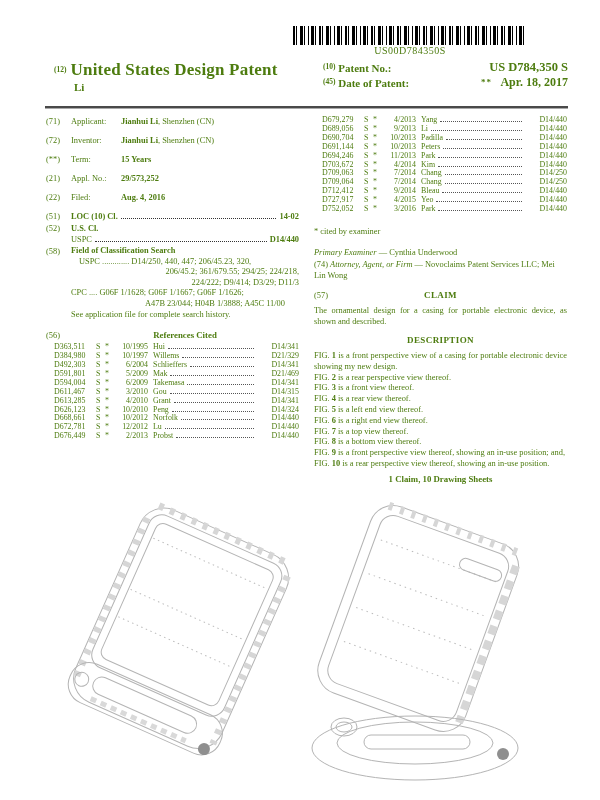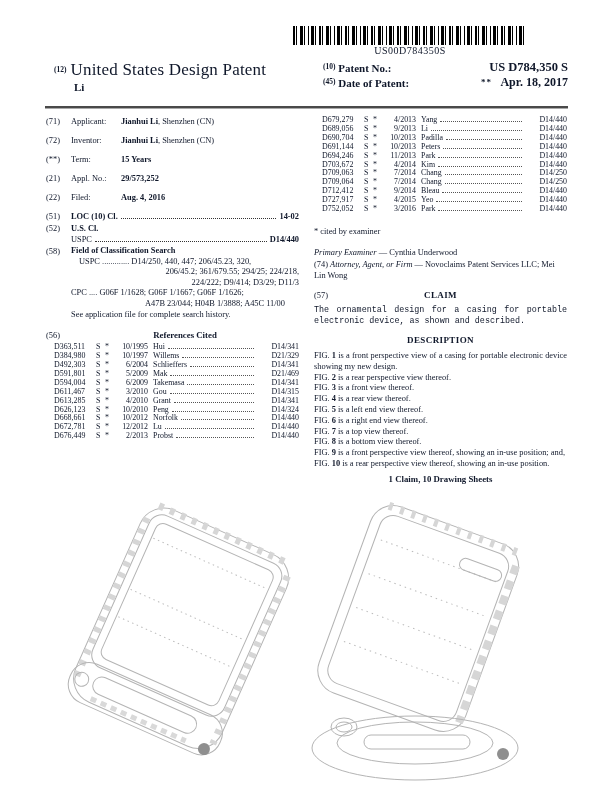--- a/index.html
+++ b/index.html
@@ -1,31 +1,31 @@
 <!DOCTYPE html>
 <html><head>
 <meta charset="utf-8">
 <style>
   html,body{margin:0;padding:0;background:#fff;}
   .page{position:relative;width:600px;height:800px;background:#ffffff;overflow:hidden;
-        font-family:"Liberation Serif", serif;color:#0f172a;}
+        font-family:"Liberation Serif", serif;color:#4d7c0f;}
   
   .barcode{position:absolute;left:293px;top:26px;width:234px;height:19px;
     background:repeating-linear-gradient(90deg,
       #000 0 2px,#fff 2px 3px,#000 3px 4px,#fff 4px 7px,
       #000 7px 10px,#fff 10px 11px,#000 11px 12px,#fff 12px 15px,
       #000 15px 16px,#fff 16px 18px,#000 18px 21px,#fff 21px 22px,
       #000 22px 23px,#fff 23px 26px);}
   .barcode-text{position:absolute;left:293px;top:45px;width:234px;text-align:center;
     font-size:10px;letter-spacing:.5px;}
   
   .header{position:absolute;left:46px;top:60px;width:522px;display:flex;justify-content:space-between;}
   .h-left{padding-left:8px;}
   .code-sm{font-size:7.5px;font-weight:bold;vertical-align:3px;}
-  .doc-title{font-size:17px;font-weight:normal;letter-spacing:.2px;}
+  .doc-title{font-size:17px;font-weight:bold;letter-spacing:.2px;}
   .h-surname{font-size:11px;font-weight:bold;margin-top:1px;padding-left:20px;}
   .h-right{width:245px;font-size:11px;font-weight:bold;}
   .h-right .row{display:flex;justify-content:space-between;line-height:14px;}
   .pn-value{font-size:12.5px;}
   .date-wrap{font-size:12px;}
   .stars{font-size:9px;letter-spacing:1px;margin-right:6px;vertical-align:1px;}
   .hrule{position:absolute;left:45px;top:106px;width:523px;height:2px;background:#4a4a4a;border-bottom:1px solid #a9a9a9;}
   
   .columns{position:absolute;left:46px;top:116px;width:522px;display:flex;gap:15px;}
   .col{width:253px;font-size:8.4px;line-height:11px;}
@@ -51,21 +51,21 @@
   .rname{flex:none;}
   .rdots{flex:1;border-bottom:1px dotted #555;margin:0 3px 1px 3px;}
   .rcls{width:42px;flex:none;text-align:right;}
   .footnote{margin:12px 0 10px 0;}
   
   .exam p{margin:0 0 1px 0;}
   .it{font-style:italic;}
   .sec-head{display:flex;margin:9px 0 4px 0;}
   .sec-head .code{width:30px;flex:none;}
   .sec-head .cap{flex:1;text-align:center;font-weight:bold;font-size:9px;letter-spacing:.4px;}
-  .claim-text{text-align:justify;margin:0 0 2px 0;font-family:Liberation Mono, monospace;}
+  .claim-text{text-align:justify;margin:0 0 2px 0;}
   .desc-head{text-align:center;font-weight:bold;font-size:9px;margin:8px 0 5px 0;letter-spacing:.4px;}
   .fig-line{text-align:justify;line-height:10.8px;}
   .fig-num{font-weight:bold;}
   .sheet-footer{text-align:center;font-weight:bold;font-size:8.8px;margin-top:4px;}
   
   .drawings{position:absolute;left:0;top:488px;width:600px;height:312px;}
   .fig-svg{position:absolute;}
   .fig-left{left:55px;top:4px;}
   .fig-right{left:290px;top:8px;}
 </style>

